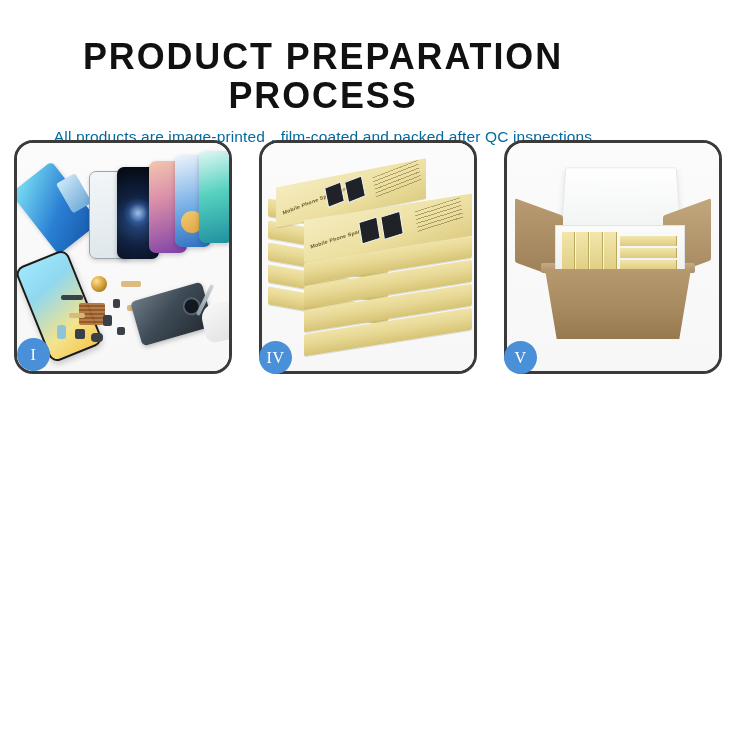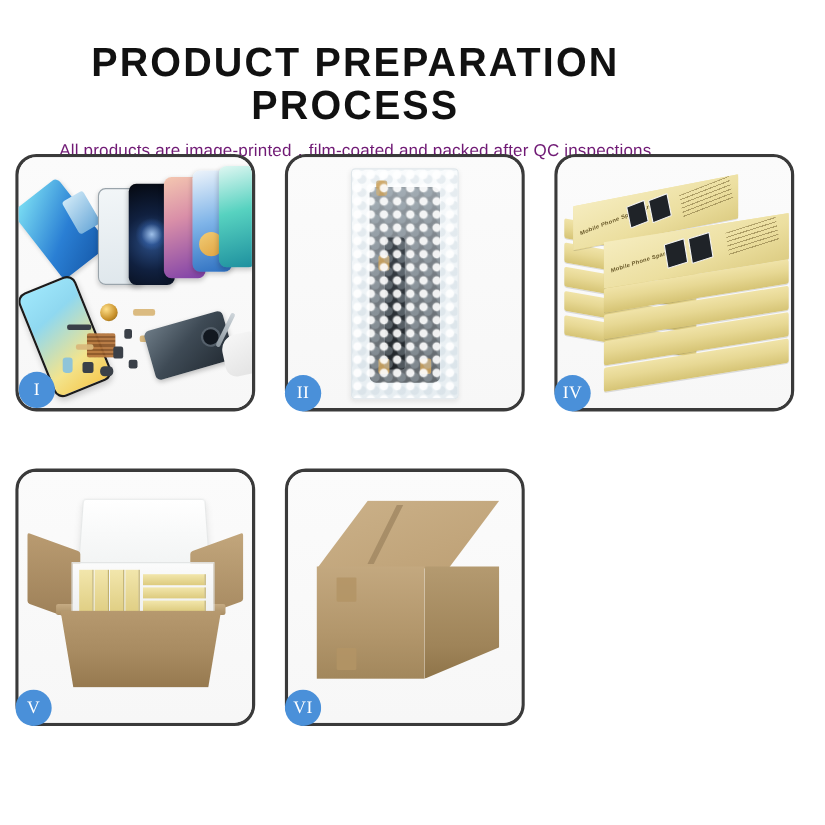--- a/index.html
+++ b/index.html
@@ -12,21 +12,21 @@
 
   
   .header{text-align:center;padding-top:38px;}
   .title{
     font-size:37px;font-weight:700;color:#111;
     letter-spacing:2.0px;line-height:1.05;
     font-family:"Liberation Sans","DejaVu Sans",sans-serif;
     transform:scaleX(0.97);
   }
   .subtitle{
-    font-size:15.5px;color:#701a75;margin-top:11px;letter-spacing:0.15px;
+    font-size:15.5px;color:#0369a1;margin-top:11px;letter-spacing:0.15px;
   }
 
   
   .grid{
     position:absolute;left:14px;top:140px;
     width:722px;
     display:grid;
     grid-template-columns:218px 218px 218px;
     grid-template-rows:234px 234px;
     column-gap:27px;row-gap:52px;
@@ -320,35 +320,20 @@
         <div class="flex" style="left:104px;top:138px;width:20px;height:6px;"></div>
         <div class="flex" style="left:110px;top:162px;width:26px;height:6px;"></div>
         <div class="flex" style="left:52px;top:170px;width:16px;height:5px;"></div>
         <div class="ph chassis"></div>
         <div class="tweezers"></div>
         <div class="hand"></div>
       </div>
       <div class="badge">I</div>
     </div>
 
-    <div class="panel p2">
-      <div class="panel-inner">
-        <div class="bag">
-          <div class="part"></div>
-          <div class="ribbon"></div>
-          <div class="tab" style="left:22px;top:10px;"></div>
-          <div class="tab" style="left:24px;top:78px;"></div>
-          <div class="tab" style="left:24px;top:172px;"></div>
-          <div class="tab" style="left:62px;top:172px;"></div>
-          <div class="bubbles2"></div>
-          <div class="bubbles"></div>
-        </div>
-      </div>
-      <div class="badge">II</div>
-    </div>
 
 
     <div class="panel p4">
       <div class="panel-inner">
         <div class="stack">
 
           <div class="bx" style="left:0px;top:52px;width:120px;height:18px;transform:skewY(10deg);"></div>
           <div class="bx" style="left:0px;top:74px;width:120px;height:18px;transform:skewY(10deg);"></div>
           <div class="bx" style="left:0px;top:96px;width:120px;height:18px;transform:skewY(10deg);"></div>
           <div class="bx" style="left:0px;top:118px;width:120px;height:18px;transform:skewY(10deg);"></div>
@@ -391,26 +376,15 @@
           <div class="ybox" style="left:48px;top:6px;width:12px;height:44px;"></div>
           <div class="ybox" style="left:64px;top:10px;width:56px;height:10px;"></div>
           <div class="ybox" style="left:64px;top:22px;width:56px;height:10px;"></div>
           <div class="ybox" style="left:64px;top:34px;width:56px;height:10px;"></div>
         </div>
         <div class="body"></div>
       </div>
       <div class="badge">V</div>
     </div>
 
-    <div class="panel p6">
-      <div class="panel-inner">
-        <div class="top"></div>
-        <div class="seam"></div>
-        <div class="front"></div>
-        <div class="side"></div>
-        <div class="tape" style="left:44px;top:96px;width:18px;height:22px;"></div>
-        <div class="tape" style="left:44px;top:160px;width:18px;height:20px;"></div>
-      </div>
-      <div class="badge">VI</div>
-    </div>
 
   </div>
 </div>
 
 </body></html>

